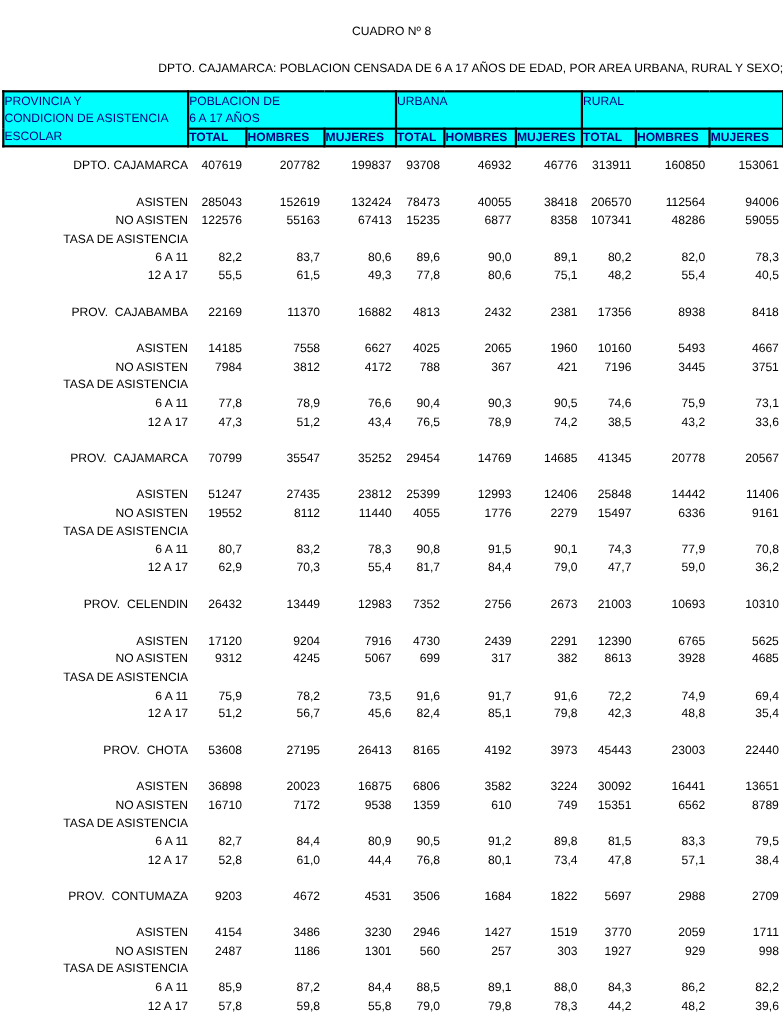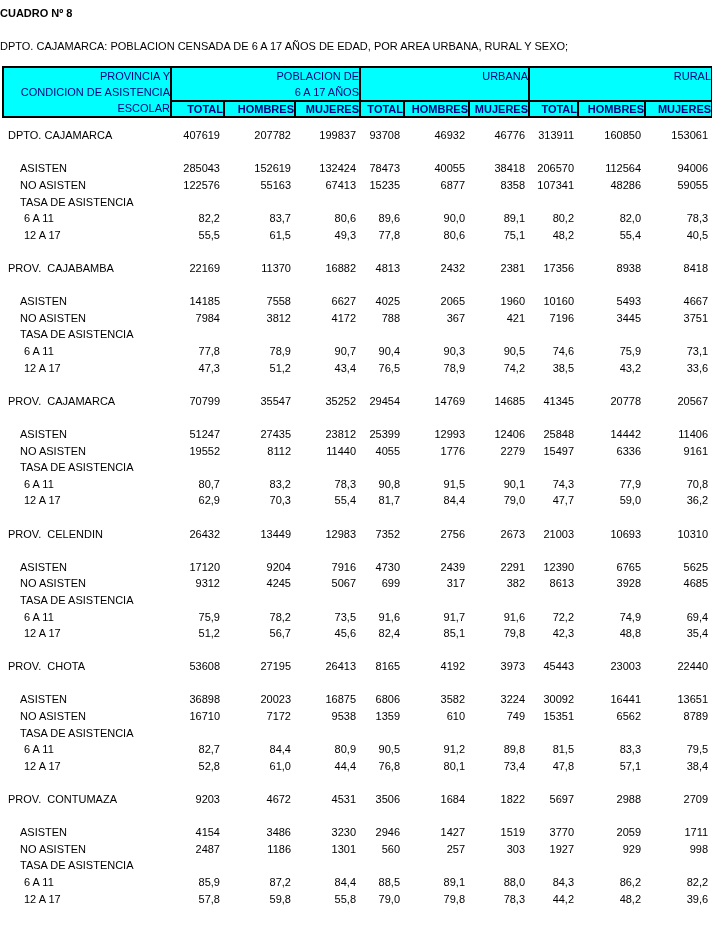--- a/index.html
+++ b/index.html
@@ -12,45 +12,45 @@
   *{box-sizing:border-box;}
   html,body{margin:0;padding:0;}
   body{
     width:712px;height:931px;overflow:hidden;
     background:var(--page-bg);
     color:var(--body-text);
     font-family:"Liberation Sans","DejaVu Sans",sans-serif;
     font-size:11px;
   }
   .title{
-    margin:0;padding-top:7px;
-    line-height:13px;
-    font-size:11px;font-weight:bold;
+    margin:16px;padding-top:7px;
+    text-align:center;line-height:13px;
+    font-size:11px;font-weight:normal;
   }
   .subtitles{margin-top:18px;}
-  .subtitles div{text-align:left;line-height:17px;white-space:pre;}
+  .subtitles div{text-align:right;line-height:17px;white-space:pre;}
   table{
     border-collapse:collapse;table-layout:fixed;
     margin:11px 0 0 2px;width:709px;
   }
   th{
     background:var(--header-bg);
     color:var(--header-text);
     border:2px solid var(--border);
     font-weight:normal;font-size:11px;
-    padding:0;text-align:right;vertical-align:top;
+    padding:0;text-align:left;vertical-align:top;
   }
   th div{height:16px;line-height:16px;overflow:hidden;white-space:pre;}
   tr.subrow th{height:16px;vertical-align:middle;font-weight:bold;}
   tbody::before{content:"";display:table-row;height:10px;}
   tbody td{
     height:16.6px;padding:0;font-size:11px;
     vertical-align:middle;border:none;
   }
-  td.label{white-space:pre;text-align:left;}
+  td.label{white-space:pre;text-align:right;}
   td.ind0{padding-left:5px;}
   td.ind1{padding-left:17px;}
   td.ind2{padding-left:21px;}
   td.num{text-align:right;padding-right:4px;white-space:pre;}
   td.spacer{height:16.6px;}
 </style>
 </head>
 <body>
 
 <div>
@@ -231,21 +231,21 @@
           <td class="num"></td>
           <td class="num"></td>
           <td class="num"></td>
           <td class="num"></td>
           <td class="num"></td>
         </tr>
         <tr>
           <td class="label ind2">6 A 11</td>
           <td class="num">77,8</td>
           <td class="num">78,9</td>
-          <td class="num">90,7</td>
+          <td class="num">76,6</td>
           <td class="num">90,4</td>
           <td class="num">90,3</td>
           <td class="num">90,5</td>
           <td class="num">74,6</td>
           <td class="num">75,9</td>
           <td class="num">73,1</td>
         </tr>
         <tr>
           <td class="label ind2">12 A 17</td>
           <td class="num">47,3</td>

